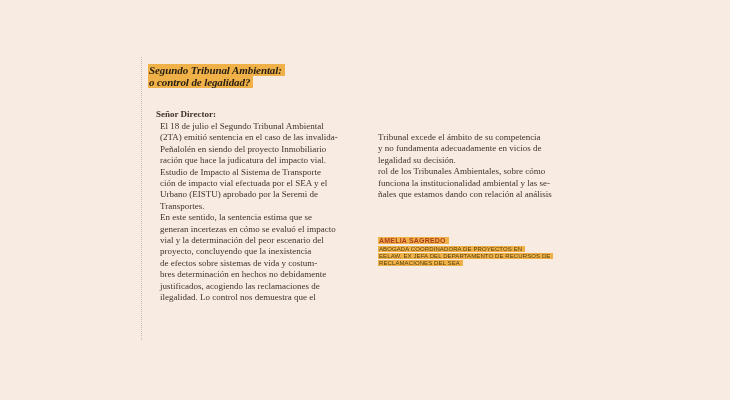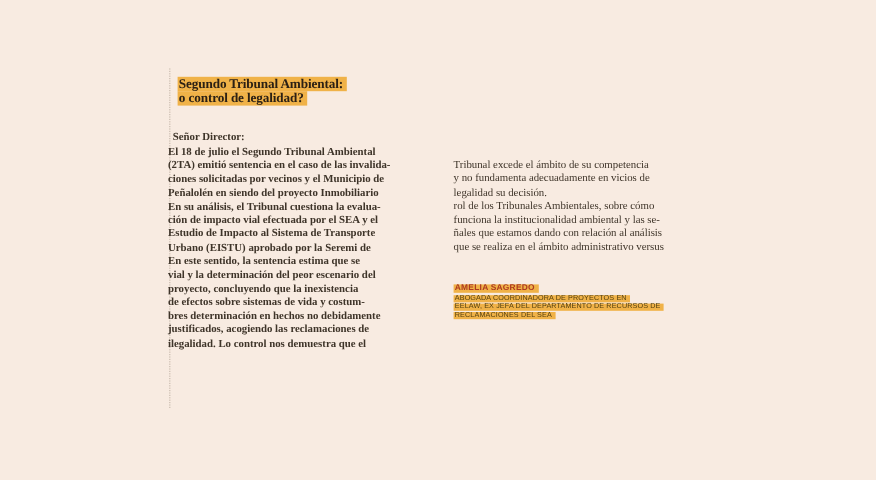--- a/index.html
+++ b/index.html
@@ -19,34 +19,35 @@
     position:absolute;left:148px;top:58px;
     font-weight:bold;
     font-size:11px;line-height:11.2px;
     letter-spacing:-0.1px;
     color:var(--title-text,#2b2014);
     white-space:nowrap;
   }
   .headline .line > .hl{
     background:var(--highlight,#f0b248);
     padding:0 3px 0 1px;
+    font-style:italic;
   }
   .salutation{
-    position:absolute;left:144px;top:109px;
+    position:absolute;left:156px;top:109px;
     font-weight:bold;
     font-size:9px;line-height:11px;
     color:var(--body-text,#3e3429);
   }
   .body-col{
     position:absolute;
     font-size:9px;line-height:11.4px;
     color:var(--body-text,#3e3429);
     white-space:nowrap;
   }
-  .col1{left:140px;top:121px;width:212px;font-weight:bold;}
+  .col1{left:160px;top:121px;width:212px;}
   .col2{left:378px;top:132px;width:200px;font-family:Liberation Serif, serif;}
   .author{
     position:absolute;left:378px;top:237px;
     font-family:"Liberation Sans","DejaVu Sans",sans-serif;
     white-space:nowrap;
   }
   .author-name{
     font-size:7px;line-height:8.5px;font-weight:bold;
     letter-spacing:0.2px;
     color:var(--author-name,#ad3a20);
@@ -72,43 +73,43 @@
   <h1 class="headline">
       <div class="line"><span class="hl">Segundo Tribunal Ambiental:</span></div>
       <div class="line"><span class="hl">o control de legalidad?</span></div>
     </h1>
 
   <div class="salutation">Señor Director:</div>
 
   <div class="body-col col1">
       <div class="line">El 18 de julio el Segundo Tribunal Ambiental</div>
       <div class="line">(2TA) emitió sentencia en el caso de las invalida-</div>
-      <div class="line">ciones solicitadas por vecinos y el Municipio de</div>
       <div class="line">Peñalolén en siendo del proyecto Inmobiliario</div>
-      <div class="line">En su análisis, el Tribunal cuestiona la evalua-</div>
+      <div class="line">ración que hace la judicatura del impacto vial.</div>
+      <div class="line">Estudio de Impacto al Sistema de Transporte</div>
       <div class="line">ción de impacto vial efectuada por el SEA y el</div>
-      <div class="line">Estudio de Impacto al Sistema de Transporte</div>
       <div class="line">Urbano (EISTU) aprobado por la Seremi de</div>
+      <div class="line">Transportes.</div>
       <div class="line">En este sentido, la sentencia estima que se</div>
+      <div class="line">generan incertezas en cómo se evaluó el impacto</div>
       <div class="line">vial y la determinación del peor escenario del</div>
       <div class="line">proyecto, concluyendo que la inexistencia</div>
       <div class="line">de efectos sobre sistemas de vida y costum-</div>
       <div class="line">bres determinación en hechos no debidamente</div>
       <div class="line">justificados, acogiendo las reclamaciones de</div>
       <div class="line">ilegalidad. Lo control nos demuestra que el</div>
     </div>
 
   <div class="body-col col2">
       <div class="line">Tribunal excede el ámbito de su competencia</div>
       <div class="line">y no fundamenta adecuadamente en vicios de</div>
       <div class="line">legalidad su decisión.</div>
       <div class="line">rol de los Tribunales Ambientales, sobre cómo</div>
       <div class="line">funciona la institucionalidad ambiental y las se-</div>
       <div class="line">ñales que estamos dando con relación al análisis</div>
-      <div class="line">que se realiza en el ámbito administrativo versus</div>
     </div>
 
   <div class="author">
     <div class="author-name">
       <span class="hl">AMELIA SAGREDO</span>
     </div>
     <div class="author-role">
         <div class="line"><span class="hl">ABOGADA COORDINADORA DE PROYECTOS EN</span></div>
         <div class="line"><span class="hl">EELAW, EX JEFA DEL DEPARTAMENTO DE RECURSOS DE</span></div>
         <div class="line"><span class="hl">RECLAMACIONES DEL SEA</span></div>

